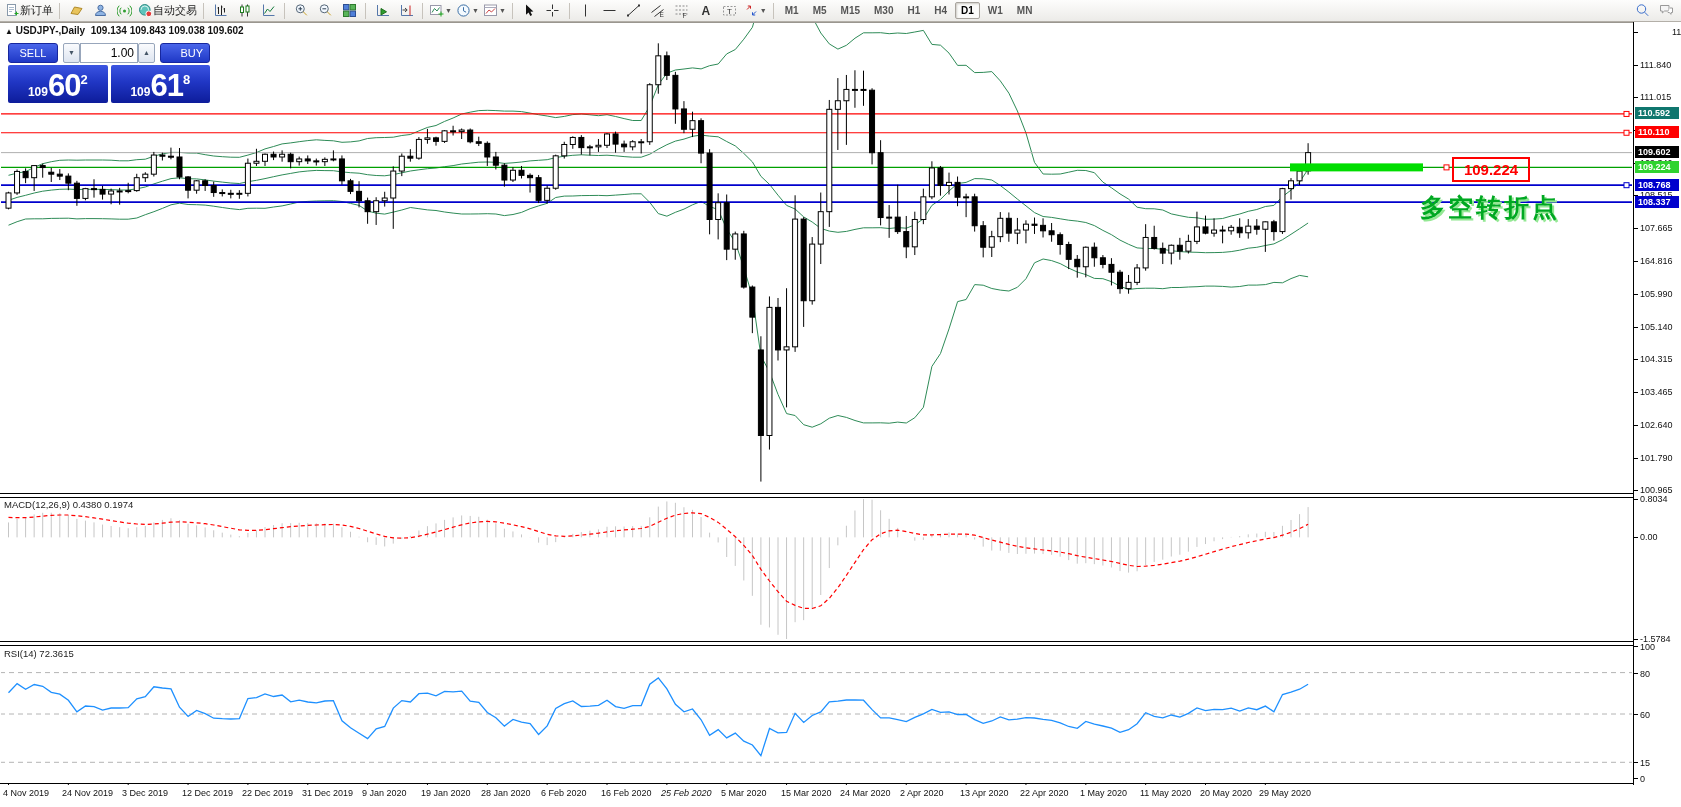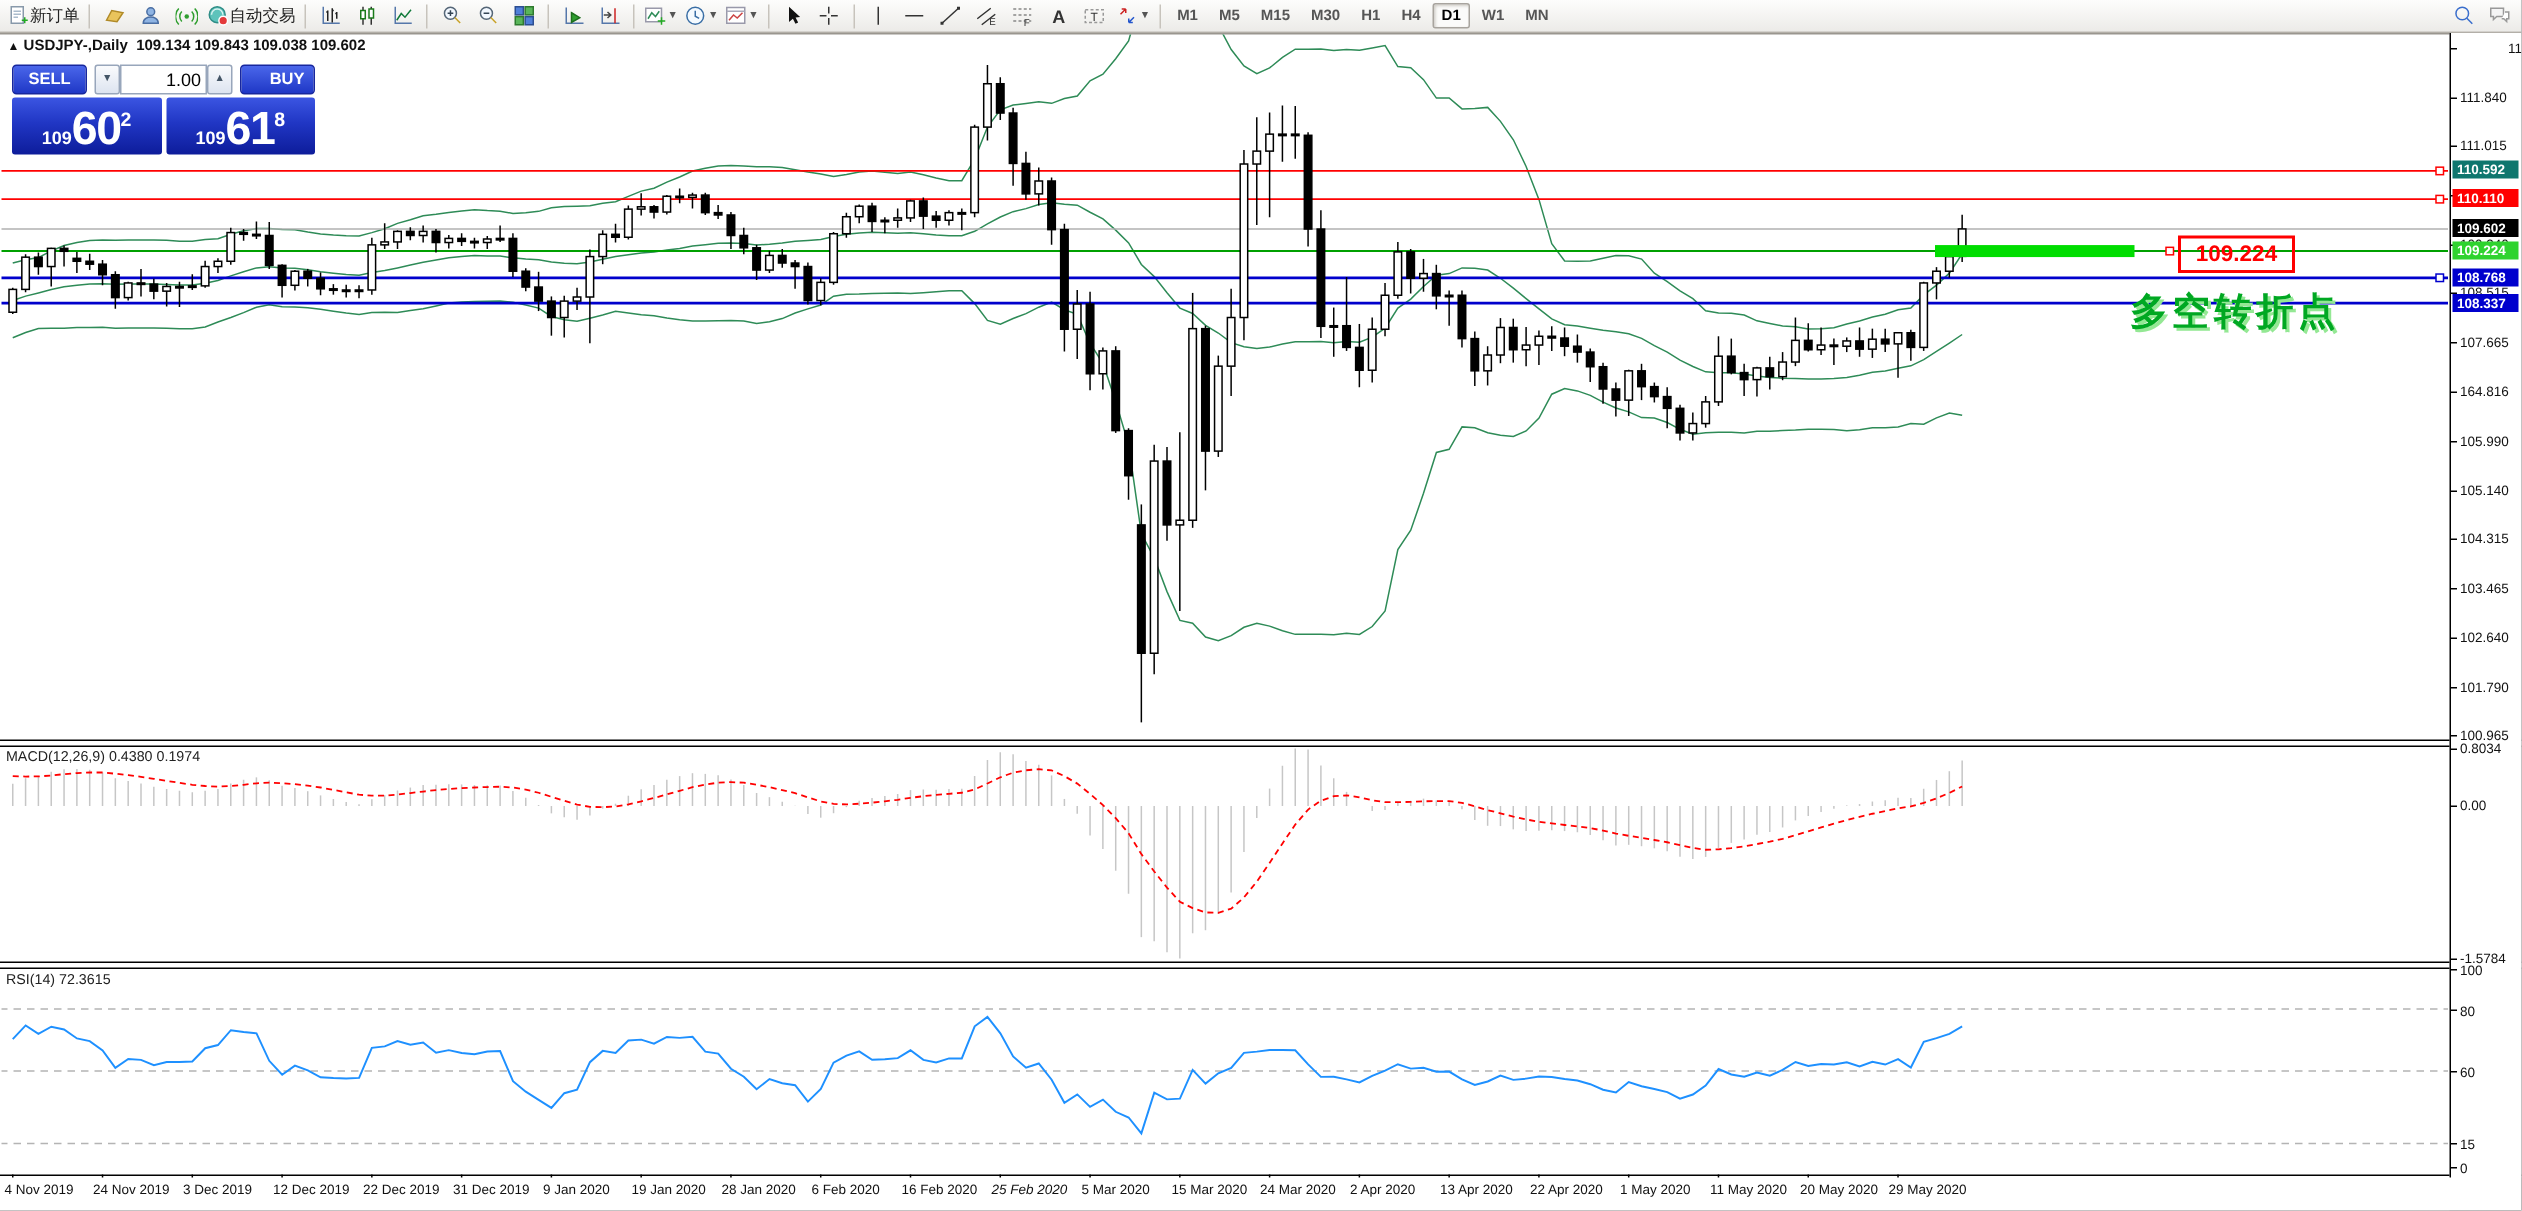--- a/index.html
+++ b/index.html
@@ -33,21 +33,21 @@
               border-left:1px solid #000;background:#fff;}
   .tickdash{position:absolute;left:0;width:4px;height:1px;background:#000;}
   .ticktxt{position:absolute;left:6px;font-size:9px;color:#111;white-space:nowrap;}
   .plabel{position:absolute;left:1px;font-size:9px;font-weight:bold;color:#fff;
           padding:1px 3px;min-width:38px;text-align:left;white-space:nowrap;}
   #time-axis{position:absolute;left:0;top:785px;width:1633px;height:22px;background:#fff;z-index:6;}
   .tlbl{position:absolute;top:3px;font-size:9px;color:#111;white-space:nowrap;}
   
   #trade-panel{position:absolute;left:8px;top:43px;width:202px;z-index:10;}
   .tp-row{display:flex;height:20px;align-items:stretch;}
-  .tp-sell,.tp-buy{width:50px;background:linear-gradient(#4a66ea,#1f38c6);color:#fff;font-weight:bold;
+  .tp-sell,.tp-buy{width:50px;background:linear-gradient(#4a66ea,#1f38c6);color:#fff;font-weight:normal;
         font-size:11px;border:1px solid #17279e;border-radius:3px;font-family:inherit;}
   .tp-sell{margin-right:5px;}.tp-buy{margin-left:5px;text-align:right;}
   .tp-spin{width:15px;background:linear-gradient(#fafbfd,#dde4f0);border:1px solid #98a6bb;border-radius:2px;
         text-align:center;font-size:7px;line-height:18px;color:#456;}
   .tp-vol{width:50px;text-align:right;font-size:12px;border:1px solid #98a6bb;padding:0 3px;
         font-family:inherit;color:#000;}
   .tp-prices{display:flex;gap:3px;margin-top:2px;}
   .tp-price{flex:1;height:37px;background:linear-gradient(#3b55e2 0%,#2036c4 45%,#0d1c9a 100%);
         border-radius:2px;color:#fff;display:flex;justify-content:center;align-items:flex-end;
         padding-bottom:1px;overflow:hidden;}

